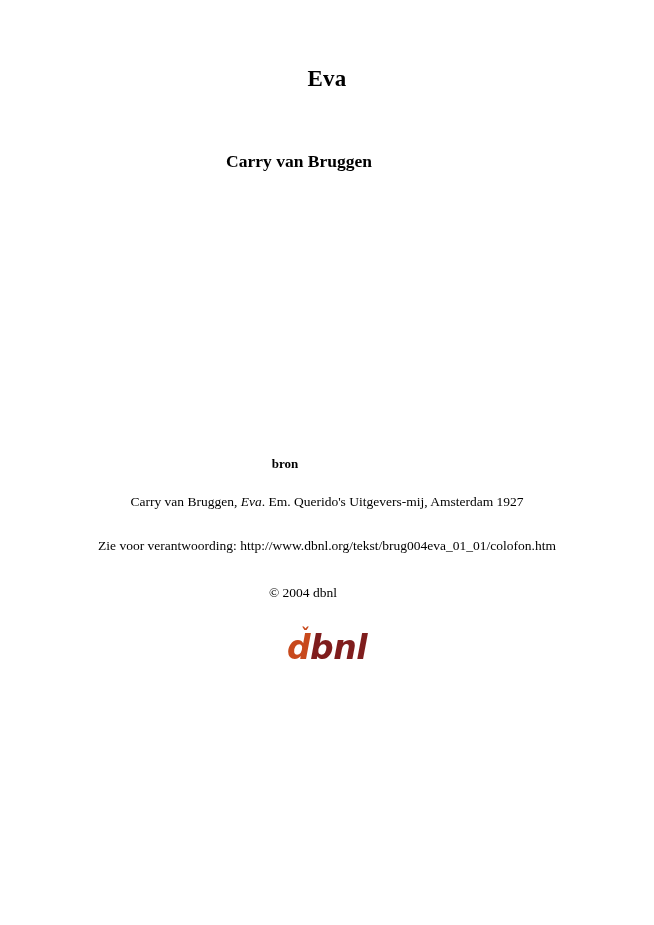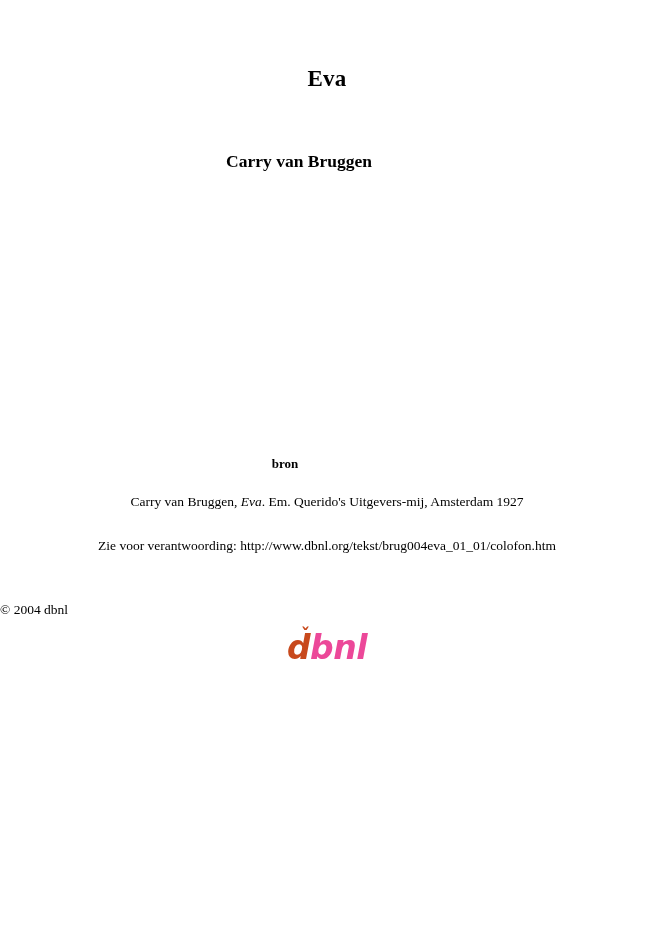--- a/index.html
+++ b/index.html
@@ -69,23 +69,22 @@
     width: 654px;
     text-align: center;
     font-size: 13.5px;
     margin-top: 16px;
   }
   .copyright {
     position: absolute;
     top: 585px;
     left: 0;
     width: 606px;
-    text-align: left;
+    text-align: center;
     font-size: 13.5px;
-    margin-top: 17px;
   }
   .logo {
     position: absolute;
     top: 628px;
     left: 0;
     width: 654px;
     text-align: center;
     height: 44px;
   }
   .logo-inner {
@@ -95,21 +94,21 @@
     font-size: 33px;
     font-style: italic;
     font-weight: bold;
     line-height: 40px;
     letter-spacing: -0.5px;
   }
   .logo-d {
     color: #c8491c;
   }
   .logo-bnl {
-    color: #ec4899;
+    color: #7f1d1d;
   }
   .logo-caron {
     position: absolute;
     left: 14px;
     top: -2px;
     font-size: 18px;
     font-style: normal;
     font-weight: bold;
     color: #c8491c;
     line-height: 18px;

